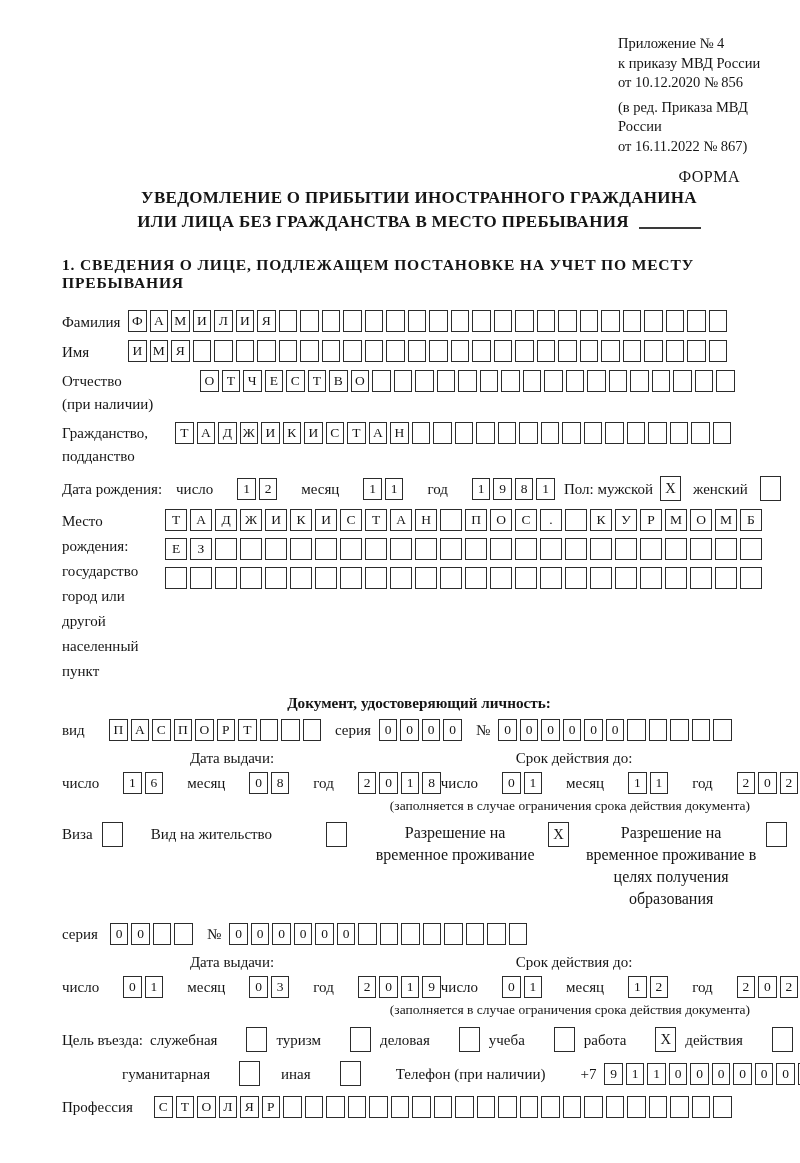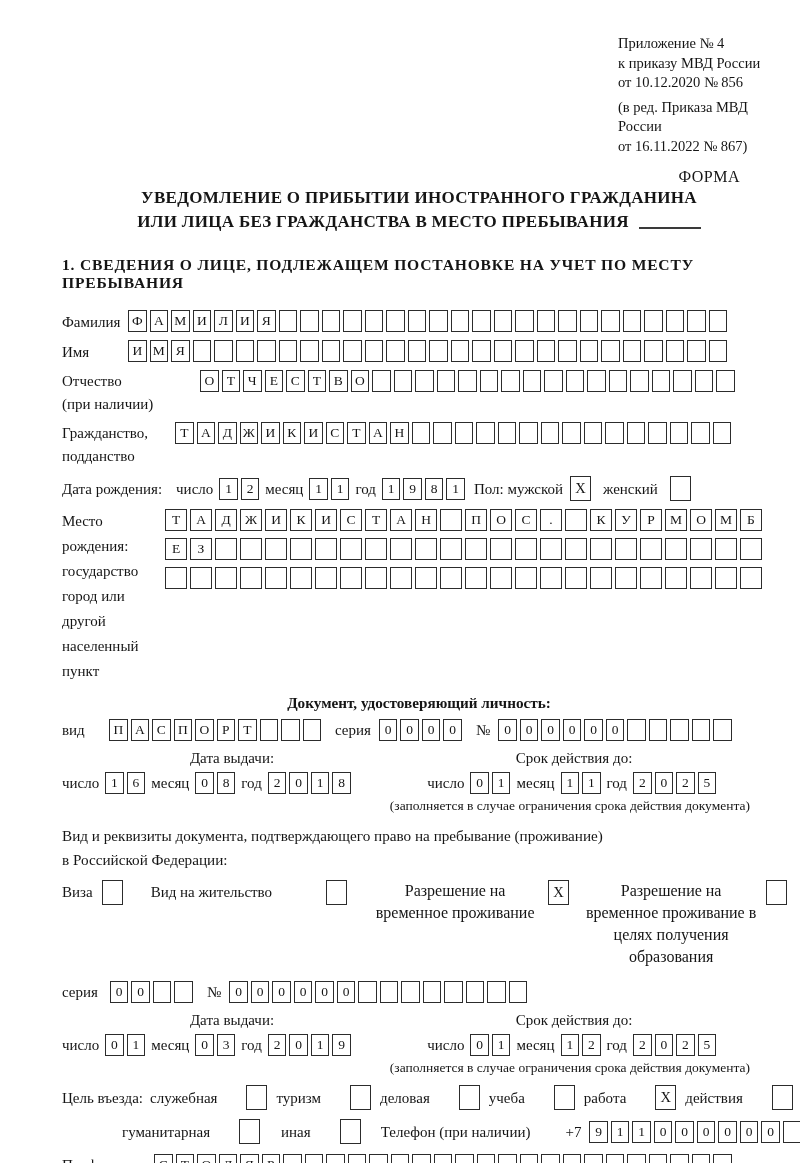--- a/index.html
+++ b/index.html
@@ -29,21 +29,21 @@
     display:flex;align-items:center;justify-content:center;
     font-size:13.5px;line-height:1;
   }
   .wide .cell{width:20px}
   .cbx .cell{width:19px;height:23px;font-size:14.5px}
 
   .lw1{width:66px}.lw2{width:138px}.lw3{width:113px}.lw4{width:47px}
   .mlr{margin:0 8px 0 14px}
 
   
-  .dg{display:inline-flex;align-items:center;gap:6px}
+  .dg{display:inline-flex;align-items:center;gap:24px}
   .dates{display:flex;justify-content:space-between;padding-right:60px;margin-top:4px}
   .dh-row{display:flex;margin-top:8px;font-size:15px}
   .dh-left{width:340px;text-align:center}
   .dh-right{flex:1;text-align:center;padding-right:30px}
   .fnote{font-size:13.5px;text-align:right;padding-right:26px;margin-top:3px}
 
   .para{font-size:15.2px;line-height:24px;margin-top:10px}
 
   
   .optrow{display:flex;align-items:flex-start;margin-top:8px}
@@ -418,24 +418,20 @@
       <span class="cells">
           <span class="cell">2</span>
           <span class="cell">0</span>
           <span class="cell">2</span>
           <span class="cell">5</span>
         </span>
     </span>
   </div>
   <div class="fnote">(заполняется в случае ограничения срока действия документа)</div>
 
-  <div class="para">
-    <span>Вид и реквизиты документа, подтверждающего право на пребывание (проживание)</span><br>
-    <span>в Российской Федерации:</span>
-  </div>
 
   <div class="optrow">
     <span class="opt">
       <span class="flabel">Виза</span>
       <span class="cells cbx">
           <span class="cell"></span>
         </span>
     </span>
     <span class="opt" style="margin-left:28px">
       <span class="flabel">Вид на жительство</span>
@@ -582,21 +578,21 @@
       <span class="cells cbx">
           <span class="cell"></span>
         </span>
     </span>
     <span class="gopt" style="margin-left:12px">
       <span class="flabel">иная</span>
       <span class="cells cbx">
           <span class="cell"></span>
         </span>
     </span>
-    <span class="flabel" style="margin-left:11px">Телефон (при наличии)</span>
+    <span class="flabel" style="margin-left:26px">Телефон (при наличии)</span>
     <span class="flabel" style="margin-left:28px;margin-right:8px">+7</span>
     <span class="cells">
         <span class="cell">9</span>
         <span class="cell">1</span>
         <span class="cell">1</span>
         <span class="cell">0</span>
         <span class="cell">0</span>
         <span class="cell">0</span>
         <span class="cell">0</span>
         <span class="cell">0</span>

